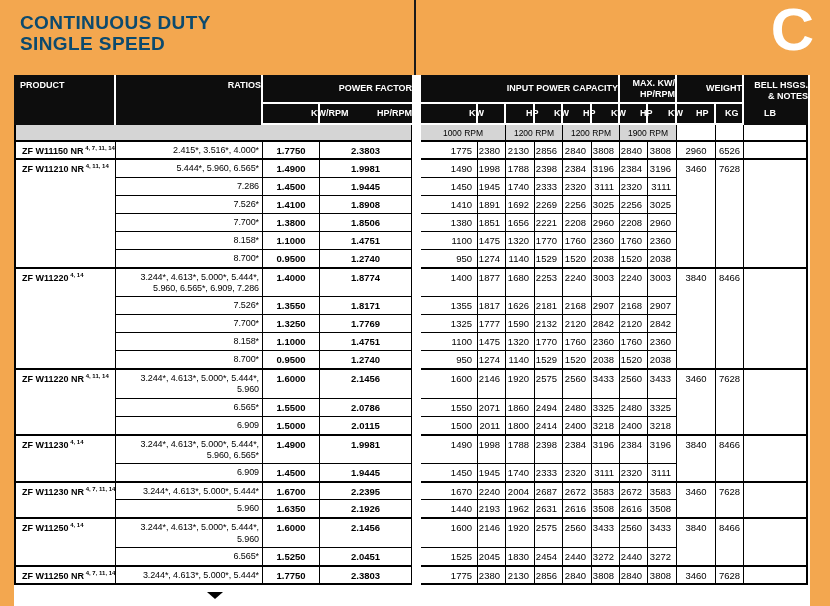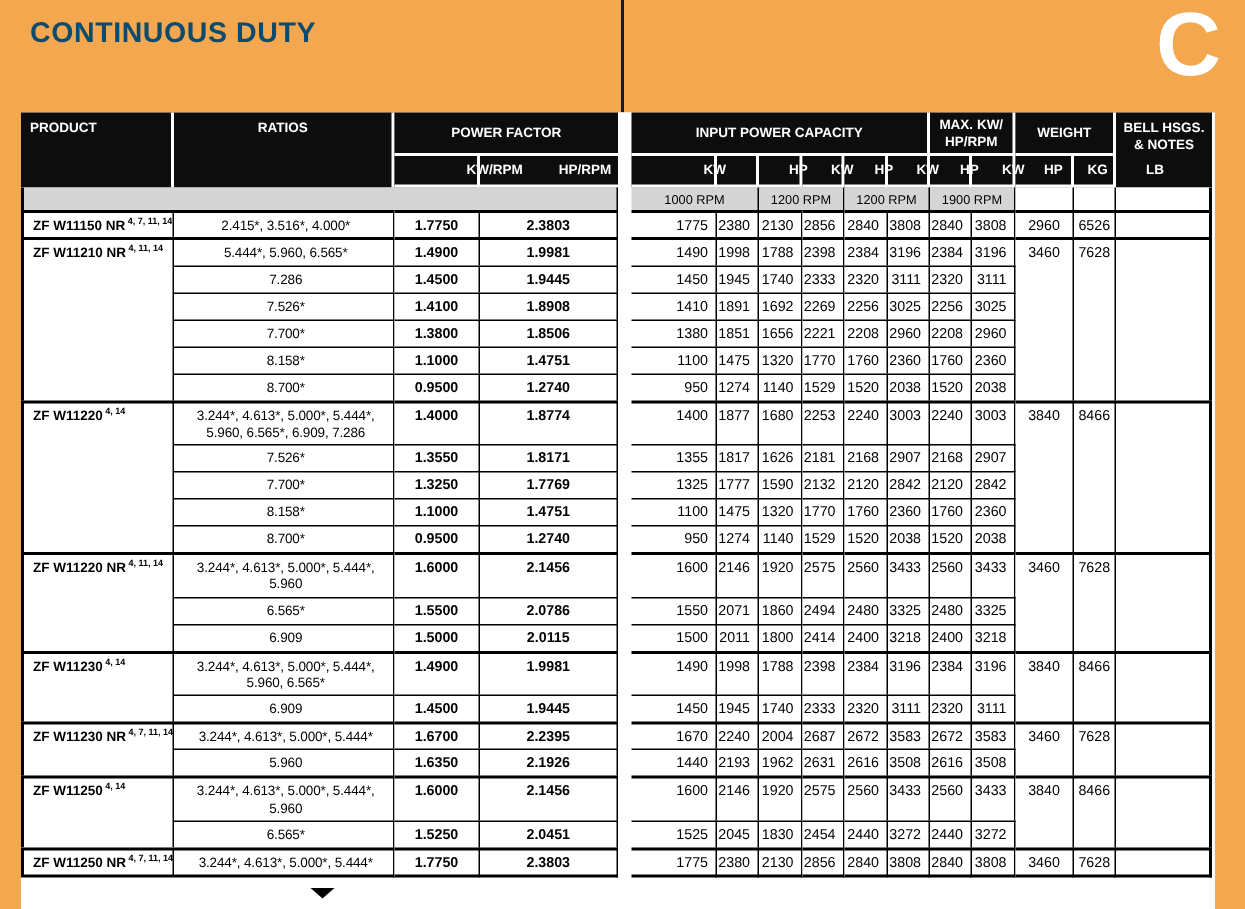--- a/index.html
+++ b/index.html
@@ -15,21 +15,21 @@
 
   
   #sheet{position:absolute;left:14px;top:75px;width:796px;height:531px;background:#fff;}
 
   table.cat{position:absolute;left:14px;top:75px;width:794px;table-layout:fixed;
     border-collapse:separate;border-spacing:0;font-size:9.5px;color:#000;}
   th,td{padding:0;margin:0;}
 
   
   th.hdr{background:#0d0d0d;color:#fff;font-weight:bold;font-size:9px;
-    text-align:center;vertical-align:middle;line-height:1.2;}
+    text-align:right;vertical-align:middle;line-height:1.2;}
   tr.rowA th{height:27px;}
   tr.rowB th{height:19px;padding-left:48px;}
   th.tl{text-align:left;vertical-align:top;padding:5px 0 0 6px;}
   th.vt{vertical-align:top;padding-top:5px;}
   th.sepr{border-right:2px solid #fff;}
   th.sepb{border-bottom:2px solid #fff;}
   th.gapcell{background:#fff;border:none;}
   th .l2{display:block;}
 
   
@@ -43,39 +43,40 @@
   
   tbody tr{height:18px;}
   tbody td{border-top:1px solid #000;border-right:1px solid #000;
     vertical-align:top;padding-top:3px;background:#fff;}
   tr.gstart td{border-top:2px solid #000;}
   tr.lastrow td{border-bottom:2px solid #000;}
   td.gap, tr.gstart td.gap, tr.lastrow td.gap{border:none;background:#fff;padding:0;}
   td.prod{border-left:2px solid #000;text-align:left;padding:3px 1px 2px 6px;
     font-weight:bold;font-size:9px;white-space:nowrap;}
   td.prod sup{font-size:6px;vertical-align:super;letter-spacing:0;}
-  td.ratio{text-align:center;padding:3px 3px 2px 6px;font-size:9px;
+  td.ratio{text-align:right;padding:3px 3px 2px 6px;font-size:9px;
     letter-spacing:-.1px;white-space:pre-line;line-height:1.25;}
   td.pf{text-align:center;font-weight:bold;}
   td.val{text-align:right;padding-right:5px;}
   td.wt{text-align:center;}
   td.notes{border-right:2px solid #000;}
 
   
   #contArrow{position:absolute;left:207px;top:592px;width:0;height:0;
     border-left:8px solid transparent;border-right:8px solid transparent;
     border-top:7px solid #000;}
 </style>
 </head>
 <body>
 
 <div id="page">
 
   <div id="title">
     <div>CONTINUOUS DUTY</div>
+    <div>SINGLE SPEED</div>
   </div>
   <div id="letterC">C</div>
   <div id="vline"></div>
 
   <div id="sheet"></div>
 
   <table class="cat">
     <colgroup>
       <col style="width:102px">
         <col style="width:147px">

